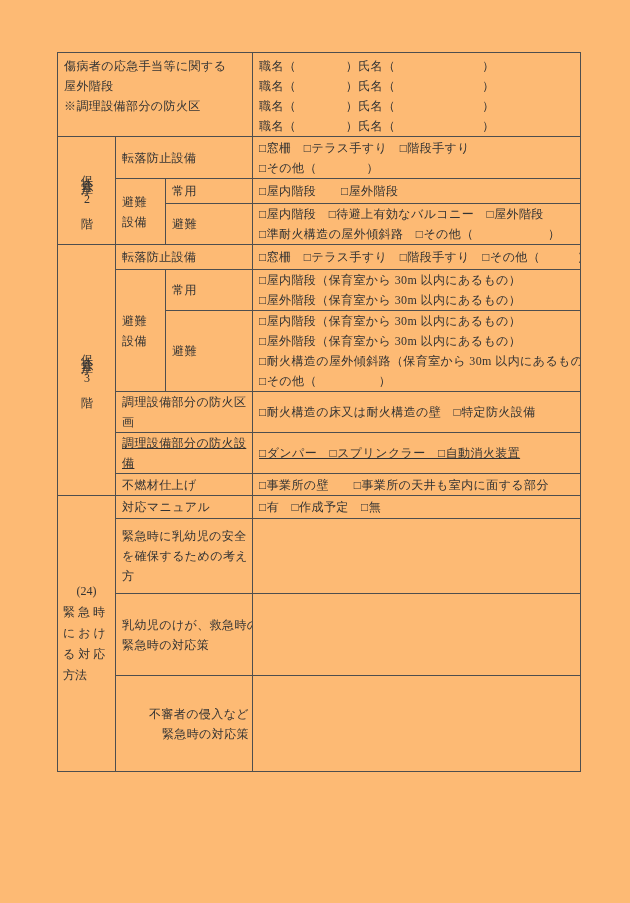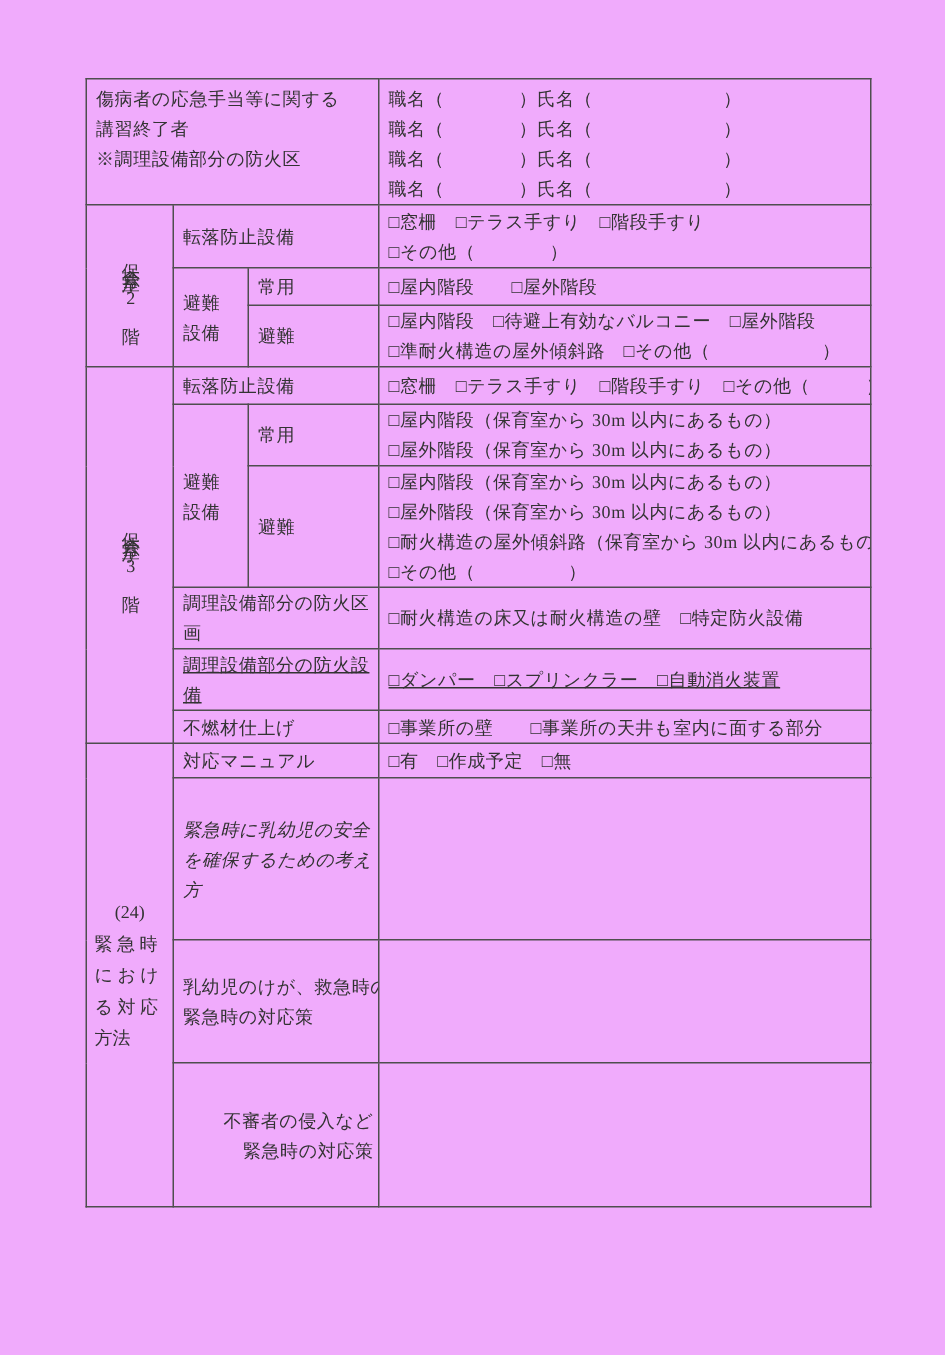--- a/index.html
+++ b/index.html
@@ -3,21 +3,21 @@
 <meta charset="utf-8">
 <style>
   * { box-sizing: border-box; }
   html, body { margin: 0; padding: 0; }
   body {
     width: 630px; height: 903px;
     background: #fdfdfc;
     font-family: "Liberation Serif", "DejaVu Serif", serif;
     color: #333;
   }
-  .sheet { position: relative; width: 630px; height: 903px; background: #f0abfc; }
+  .sheet { position: relative; width: 630px; height: 903px; background: #fdba74; }
 
   table.form {
     position: absolute; left: 57px; top: 52px;
     width: 523px;
     border-collapse: collapse; table-layout: fixed;
   }
   td {
     border: 1px solid #4e4e4e;
     padding: 0;
     font-size: 12px;
@@ -30,21 +30,21 @@
   tr.r2  { height: 42px; }
   tr.r3  { height: 25px; }
   tr.r4  { height: 40px; }
   tr.r5  { height: 25px; }
   tr.r6  { height: 39px; }
   tr.r7  { height: 80px; }
   tr.r8  { height: 40px; }
   tr.r9  { height: 41px; text-decoration: underline; }
   tr.r10 { height: 22px; }
   tr.r11 { height: 23px; }
-  tr.r12 { height: 108px; font-style: italic; }
+  tr.r12 { height: 75px; }
   tr.r13 { height: 82px; }
   tr.r14 { height: 96px; text-align: right; }
 
   .ln {
     line-height: 20px;
     padding: 0 3px 0 6px;
     white-space: nowrap;
     letter-spacing: 0.4px;
   }
   td.top-align { vertical-align: top; }
@@ -75,21 +75,21 @@
       <col style="width:58px">
         <col style="width:50px">
         <col style="width:87px">
         <col style="width:328px">
     </colgroup>
 
     <tbody>
         <tr class="r1">
       <td colspan="3" class="top-align">
         <div class="ln">傷病者の応急手当等に関する</div>
-        <div class="ln">講習終了者</div>
+        <div class="ln">屋外階段</div>
         <div class="ln">※調理設備部分の防火区</div>
       </td>
       <td class="top-align">
         <div class="ln">職名（　　　　）氏名（　　　　　　　）</div>
         <div class="ln">職名（　　　　）氏名（　　　　　　　）</div>
         <div class="ln">職名（　　　　）氏名（　　　　　　　）</div>
         <div class="ln">職名（　　　　）氏名（　　　　　　　）</div>
       </td>
     </tr>
 

